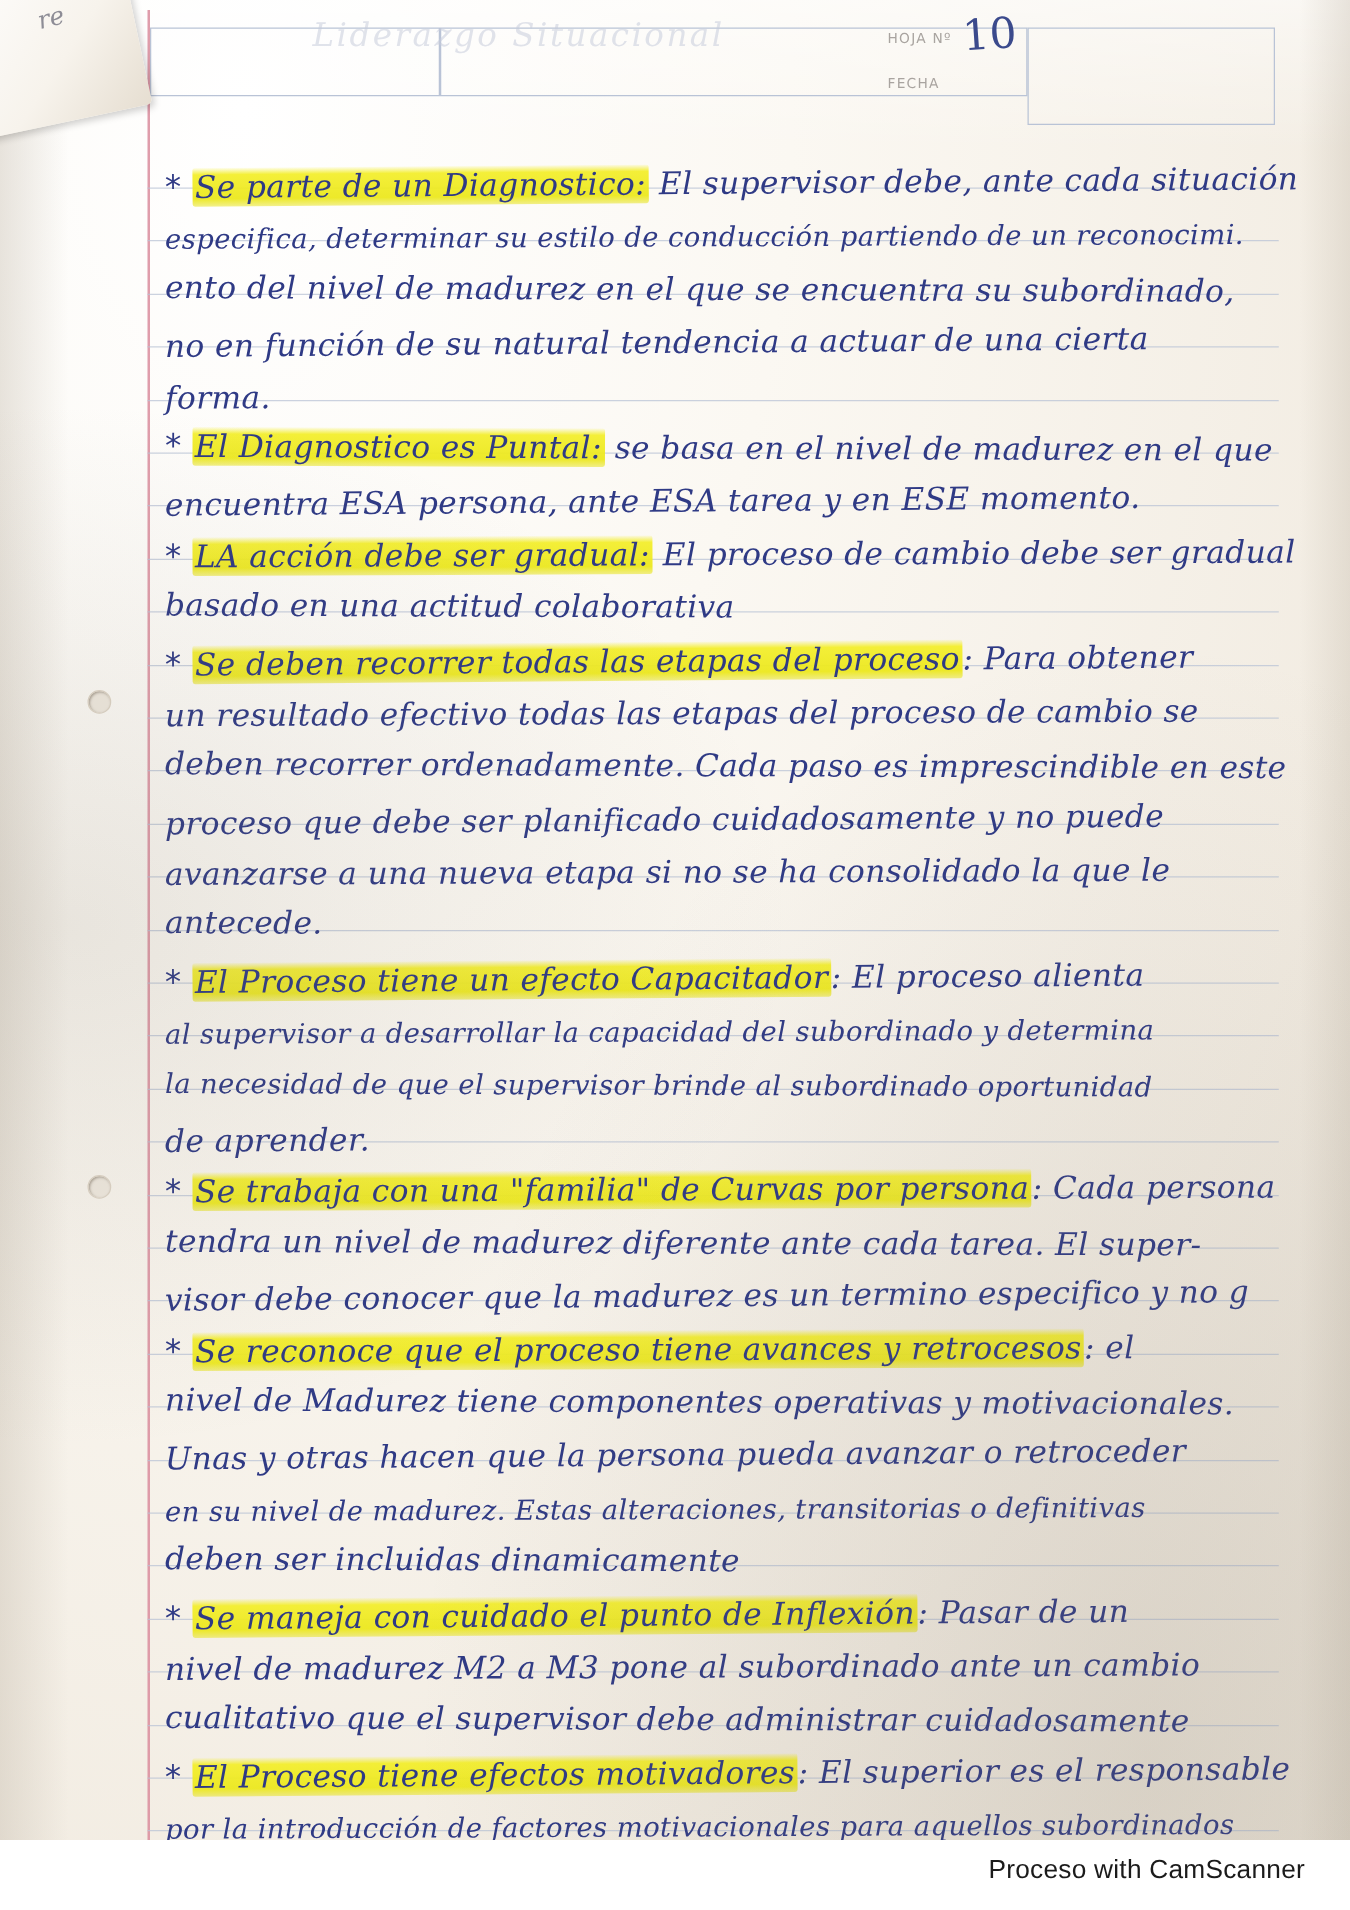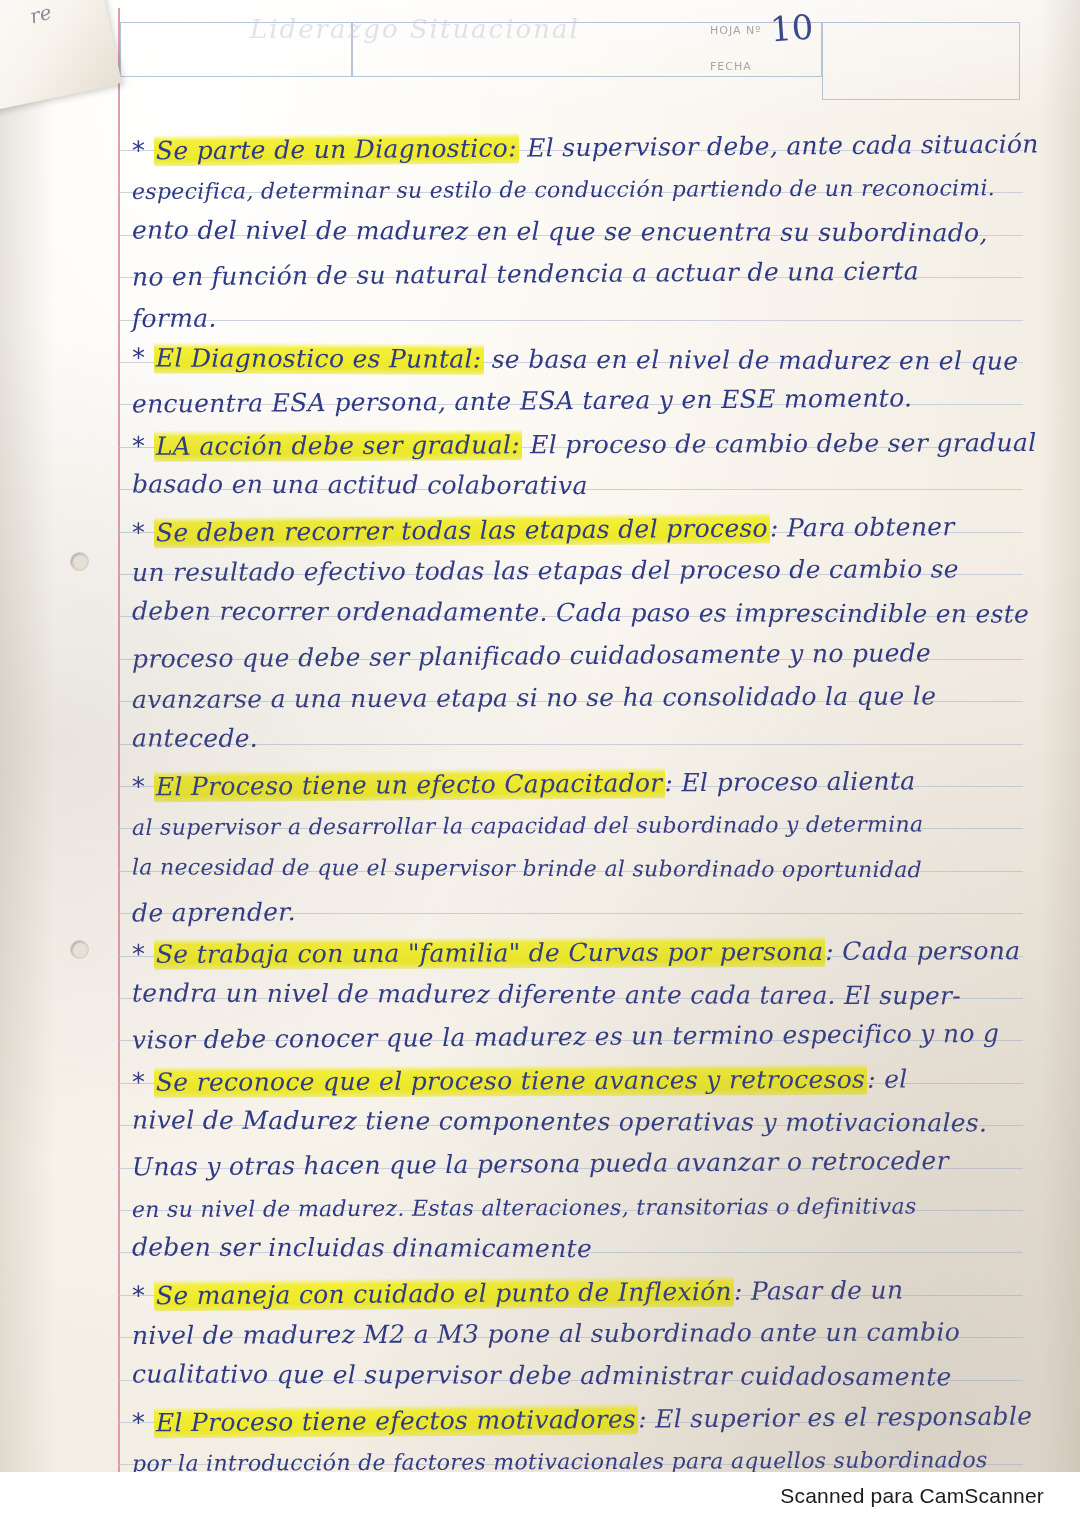--- a/index.html
+++ b/index.html
@@ -303,15 +303,15 @@
       <div class="line tilt2"><span>nivel de madurez M2 a M3 pone al subordinado ante un cambio</span></div>
       <div class="line tilt3"><span>cualitativo que el supervisor debe administrar cuidadosamente</span></div>
       <div class="line tilt1"><span class="star">* </span><span class="hl">El Proceso tiene efectos motivadores</span><span>: El superior es el responsable</span></div>
       <div class="line tilt2"><span class="small">por la introducción de factores motivacionales para aquellos subordinados</span></div>
       <div class="line tilt3"><span>que se encuentran en los niveles M1 y M2.</span></div>
     </div>
 
   <div id="vignette"></div>
 
   <div id="footer">
-    <div id="footer-text">Scanned para CamScanner</div>
+    <div id="footer-text">Proceso with CamScanner</div>
   </div>
 </div>
 
 </body></html>

